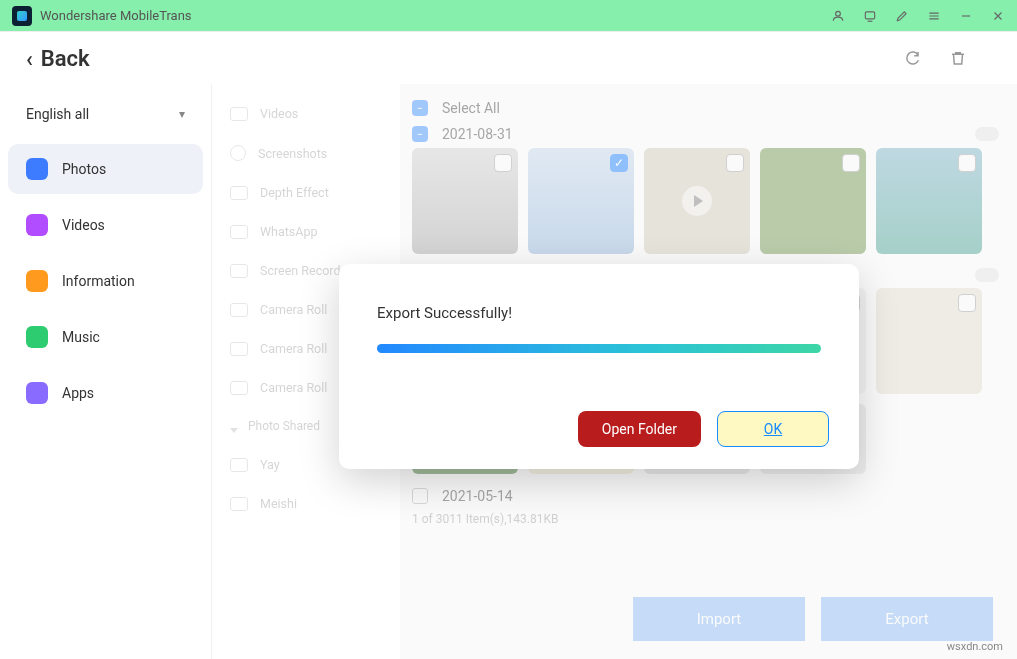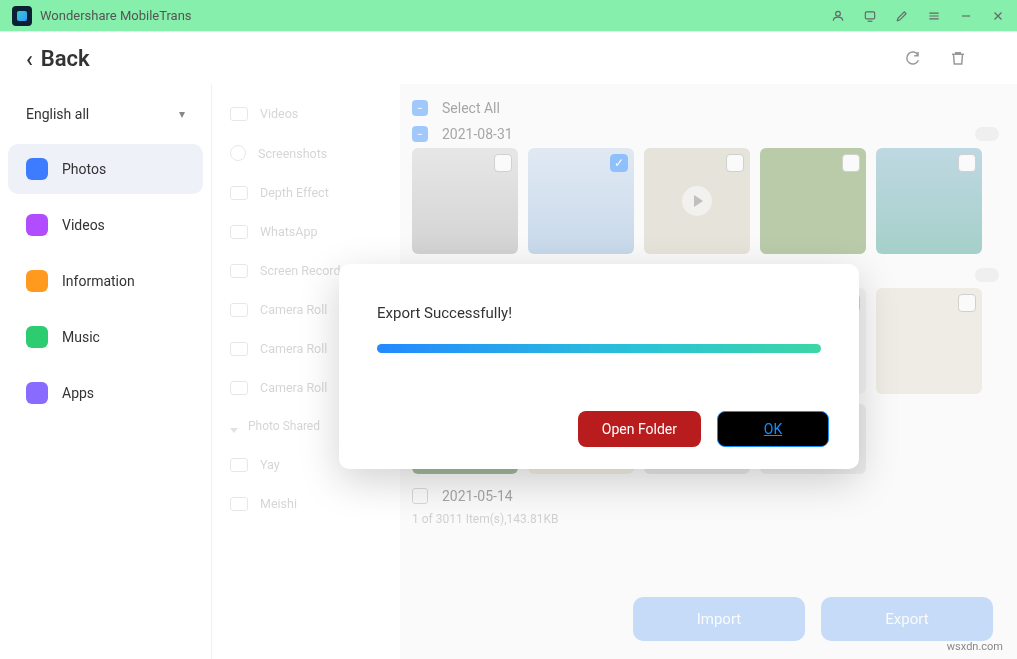--- a/index.html
+++ b/index.html
@@ -47,32 +47,32 @@
 .th .chk { position: absolute; top: 6px; right: 6px; width: 18px; height: 18px; border: 1.5px solid #aaa; border-radius: 4px; background: #fff; }
 .th .chk.on { background: #2a8bff; border-color:#2a8bff; color:#fff; display:flex;align-items:center;justify-content:center;font-size:12px; }
 .th .play { position:absolute; top:50%; left:50%; transform:translate(-50%,-50%); width:30px;height:30px;border-radius:50%;background:rgba(255,255,255,.6);display:flex;align-items:center;justify-content:center; }
 .th .play::after{content:"";border-left:9px solid #888;border-top:6px solid transparent;border-bottom:6px solid transparent;margin-left:3px;}
 
 .sect { display:flex; align-items:center; gap:14px; padding: 4px 0 8px; margin-top:4px;}
 .square { width:16px;height:16px;border:1.5px solid #bbb;border-radius:3px; }
 .status-line { font-size: 12px; color: #aaa; margin-top: 0; }
 
 .bottom-actions { position:absolute; right: 24px; bottom: 18px; display:flex; gap:16px; }
-.btn-soft { width: 172px; height: 44px; border-radius: 10px; display:flex;align-items:center;justify-content:center; font-size:15px; color:#fff; }
+.btn-soft { width: 172px; height: 44px; border-radius: 0; display:flex;align-items:center;justify-content:center; font-size:15px; color:#fff; }
 .btn-import { background: rgba(60,140,240,.55); }
 .btn-export { background: rgba(60,140,240,.55); }
 
 
 .modal { position: absolute; left: 339px; top: 264px; width: 520px; height: 205px; background: #fff; border-radius: 10px; box-shadow: 0 12px 40px rgba(0,0,0,.18); padding: 40px 38px 26px; z-index: 50; }
 .modal-msg { font-size: 15px; color: #333; margin-bottom: 22px; }
 .progress { width: 100%; height: 9px; border-radius: 5px; background: linear-gradient(90deg,#2389ff 0%,#2bc3d6 60%,#3cd6a6 100%); }
 .modal-actions { position:absolute; bottom: 22px; right: 30px; display:flex; gap: 16px; }
 .mbtn { height: 36px; padding: 0 24px; border-radius: 8px; font-size: 14px; display:flex;align-items:center;justify-content:center; cursor:pointer; min-width:112px; }
 .mbtn-primary { background: #b91c1c; color:#fff; }
-.mbtn-outline { background:#000000; border:1.5px solid #168cff; color:#168cff;text-decoration:underline; }
+.mbtn-outline { background:#fef9c3; border:1.5px solid #168cff; color:#168cff;text-decoration:underline; }
 
 .watermark { position:absolute; right:14px; bottom:6px; font-size:11px; color:#888; z-index:60;text-align:right; }
 
 svg { display:block; }
 </style>
 </head>
 <body>
 
 <div class="titlebar">
   <div class="app-logo">

